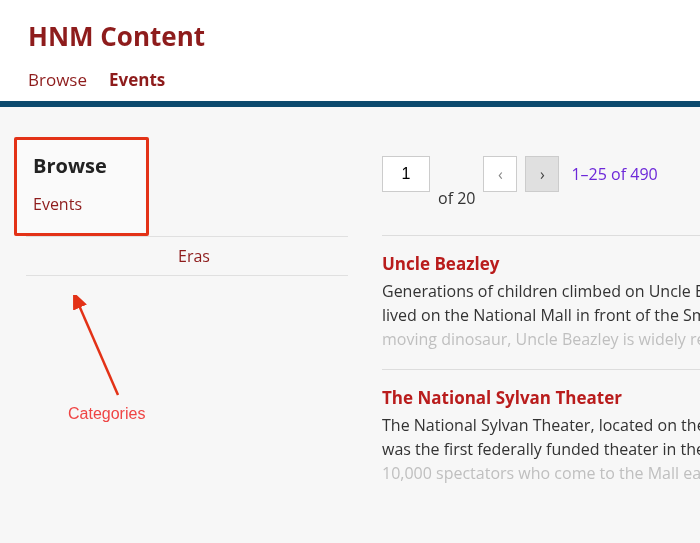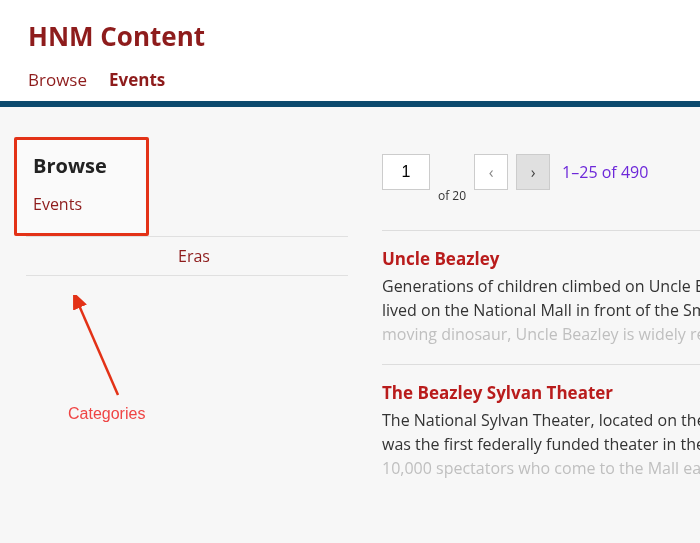--- a/index.html
+++ b/index.html
@@ -93,21 +93,21 @@
     margin-bottom: 26px;
   }
   .page-input {
     width: 48px;
     height: 36px;
     border: 1px solid #ccc;
     text-align: center;
     font-size: 16px;
     background: #fff;
   }
-  .of-text { font-size: 12px; color: #333; margin-top: 48px; }
+  .of-text { font-size: 16px; color: #333; margin-top: 48px; }
   .nav-btn {
     width: 34px;
     height: 36px;
     border: 1px solid #ccc;
     background: #fff;
     display: flex;
     align-items: center;
     justify-content: center;
     font-size: 16px;
     color: #888;
@@ -188,21 +188,21 @@
       <div class="result-body">
         <div>Generations of children climbed on Uncle Beazley, a fiberglass</div>
         <div>lived on the National Mall in front of the Smithsonian. After</div>
         <div class="fade-line">moving dinosaur, Uncle Beazley is widely remembered for</div>
       </div>
     </div>
 
     <div class="hr-light" style="margin-top:18px;"></div>
 
     <div class="result">
-      <div class="result-title">The Beazley Sylvan Theater</div>
+      <div class="result-title">The National Sylvan Theater</div>
       <div class="result-body">
         <div>The National Sylvan Theater, located on the grounds of the</div>
         <div>was the first federally funded theater in the United States.</div>
         <div class="fade-line">10,000 spectators who come to the Mall each summer to</div>
       </div>
     </div>
 
   </div>
 </div>
 

